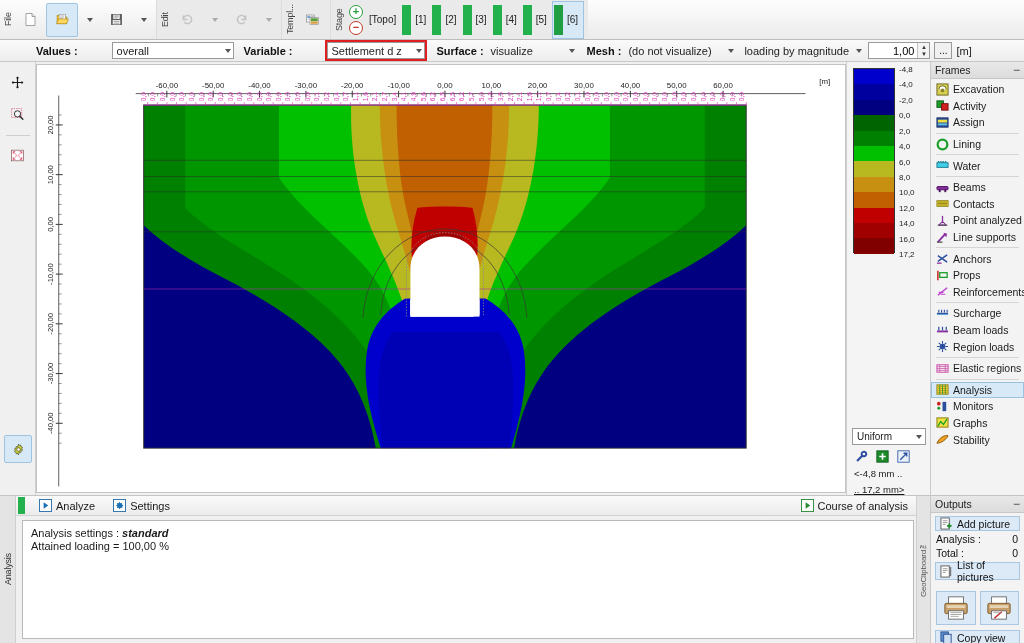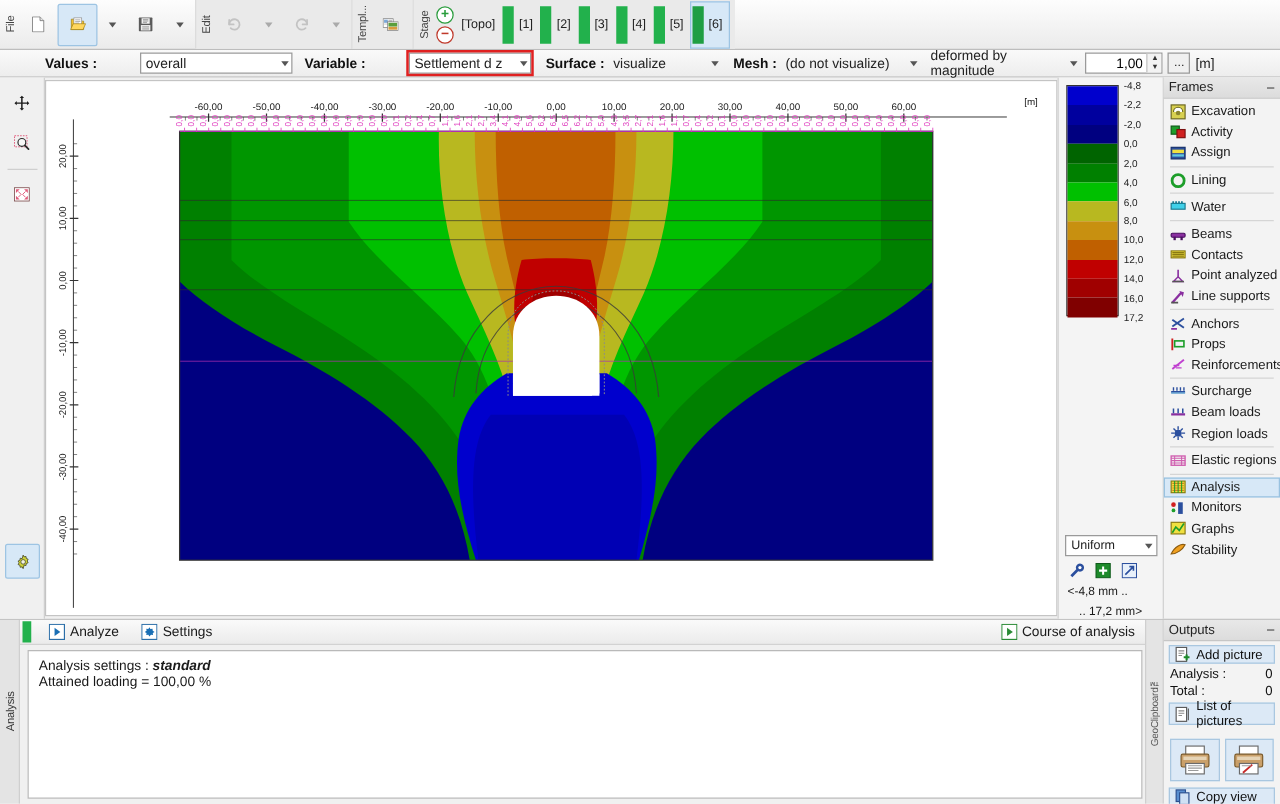--- a/index.html
+++ b/index.html
@@ -221,21 +221,21 @@
     padding: 0 3px 0 4px; font-size: 10px; color: #222;
   }
   .lg-icons {
     display: flex; align-items: center; gap: 8px;
     margin-top: 5px; padding-left: 3px;
   }
   .lg-range {
     font-size: 9.5px; color: #1a1a1a; margin-top: 5px;
     padding-left: 2px;
   }
-  .lg-range.right { text-align: center; padding-right: 3px; }
+  .lg-range.right { text-align: left; padding-right: 3px; text-decoration: underline; }
 
   
   .frames-panel {
     width: 94px; flex: 0 0 94px;
     background: #f3f3f3;
     border-left: 1px solid #c9c9c9;
     display: flex; flex-direction: column;
   }
   .panel-head {
     height: 17px; flex: 0 0 17px;
@@ -473,21 +473,21 @@
     <div class="sb-flat" style="width:88px">
       <span>visualize</span>
       <span class="caret"></span>
     </div>
     <span class="sb-lbl" style="margin-left:6px">Mesh :</span>
     <div class="sb-flat" style="width:110px">
       <span>(do not visualize)</span>
       <span class="caret"></span>
     </div>
     <div class="sb-flat" style="width:122px;margin-left:2px">
-      <span>deformed by magnitude</span>
+      <span>loading by magnitude</span>
       <span class="caret"></span>
     </div>
     <div class="spin">
       <input type="text" value="1,00" style="">
       <div class="spin-arrows">
         <div>▲</div>
         <div>▼</div>
       </div>
     </div>
     <div class="ell-btn">...</div>
@@ -913,21 +913,21 @@
             <div class="cb-band" style="background: rgb(0, 192, 0); height: 15.4167px;"></div>
             <div class="cb-band" style="background: rgb(184, 184, 32); height: 15.4167px;"></div>
             <div class="cb-band" style="background: rgb(200, 144, 16); height: 15.4167px;"></div>
             <div class="cb-band" style="background: rgb(192, 96, 0); height: 15.4167px;"></div>
             <div class="cb-band" style="background: rgb(192, 0, 0); height: 15.4167px;"></div>
             <div class="cb-band" style="background: rgb(160, 0, 0); height: 15.4167px;"></div>
             <div class="cb-band" style="background: rgb(128, 0, 0); height: 15.4167px;"></div>
           </div>
         <div id="cb-labels">
             <div class="cb-label" style="top: 1px;">-4,8</div>
-            <div class="cb-label" style="top: 16.4167px;">-2,2</div>
+            <div class="cb-label" style="top: 16.4167px;">-4,0</div>
             <div class="cb-label" style="top: 31.8333px;">-2,0</div>
             <div class="cb-label" style="top: 47.25px;">0,0</div>
             <div class="cb-label" style="top: 62.6667px;">2,0</div>
             <div class="cb-label" style="top: 78.0833px;">4,0</div>
             <div class="cb-label" style="top: 93.5px;">6,0</div>
             <div class="cb-label" style="top: 108.917px;">8,0</div>
             <div class="cb-label" style="top: 124.333px;">10,0</div>
             <div class="cb-label" style="top: 139.75px;">12,0</div>
             <div class="cb-label" style="top: 155.167px;">14,0</div>
             <div class="cb-label" style="top: 170.583px;">16,0</div>

